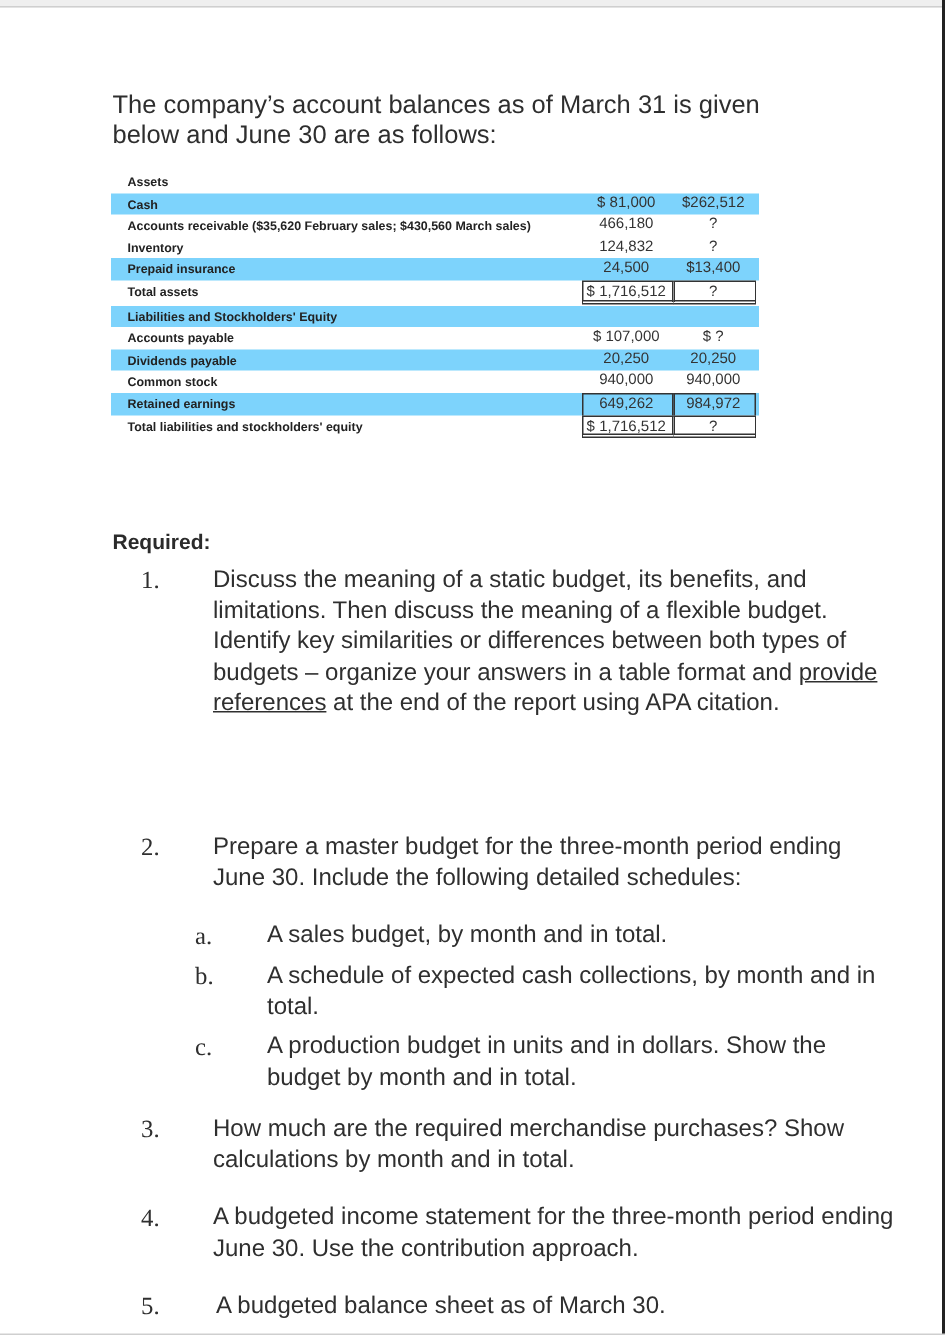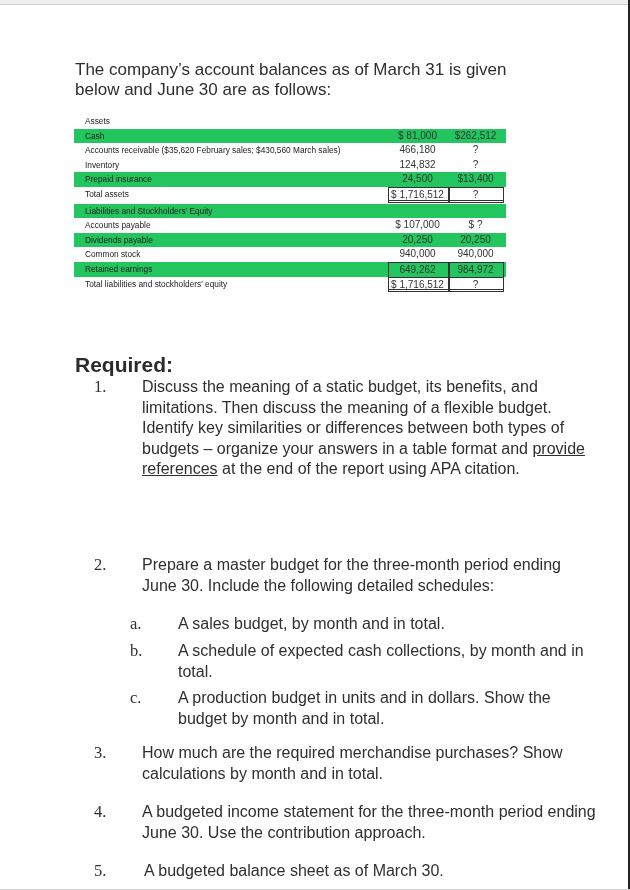--- a/index.html
+++ b/index.html
@@ -8,33 +8,33 @@
     font-family:"Liberation Sans", sans-serif; color:#2b2b2b;
   }
   .topbar { position:absolute; left:0; top:0; width:630px; height:4px; background:#efefef; border-bottom:1px solid #cfcfcf; }
   .rightedge { position:absolute; right:0; top:0; width:2px; height:890px; background:#222; }
   .bottomline { position:absolute; left:0; bottom:0; width:630px; height:1px; background:#cfcfcf; }
 
   .intro { position:absolute; left:75px; top:60px; width:480px; font-size:17px; line-height:20px; color:#2e2e2e; }
 
   .bs { position:absolute; left:74px; top:114px; width:432px; font-size:8.3px; }
   .bs .row { position:relative; height:14.6px; line-height:14.6px; }
-  .bs .row.stripe { background:#22c55e; }
-  .bs .label { position:absolute; left:11px; font-weight:normal; color:#222; white-space:nowrap; }
+  .bs .row.stripe { background:#7dd3fc; }
+  .bs .label { position:absolute; left:11px; font-weight:bold; color:#222; white-space:nowrap; }
   .bs .c1, .bs .c2 {
     position:absolute; top:0; height:14.6px; text-align:center; color:#333; font-size:10px; box-sizing:border-box; padding-right:2px;
   }
   .bs .c1 { left:314px; width:61px; }
   .bs .c2 { left:375px; width:55px; }
   .bs .boxed .c1, .bs .boxed .c2 { border:1px solid #333; }
   .bs .boxed.top .c1, .bs .boxed.top .c2 { border-bottom:none; }
   .bs .boxed.total .c1, .bs .boxed.total .c2 { border-bottom:3px double #333; height:15.6px; }
   .bs .boxed .c1 { padding-left:0; }
 
-  .required { position:absolute; left:75px; top:353px; font-size:21px; font-weight:bold; color:#2b2b2b; }
+  .required { position:absolute; left:75px; top:353px; font-size:14px; font-weight:bold; color:#2b2b2b; }
 
   .item { position:absolute; font-size:16px; line-height:20.5px; color:#2f2f2f; }
   .item .num { position:absolute; left:0; top:0; font-family:"Liberation Serif", serif; font-size:16.5px; }
   .item .txt { position:absolute; top:0;margin-left:32px; }
   .item .txt u { text-decoration:underline; }
 
   #item1 { left:94px; top:377px; width:470px; }
   #item1 .txt { left:16px; width:450px; }
   #item2 { left:94px; top:555px; width:470px; }
   #item2 .txt { left:16px; width:450px; }

